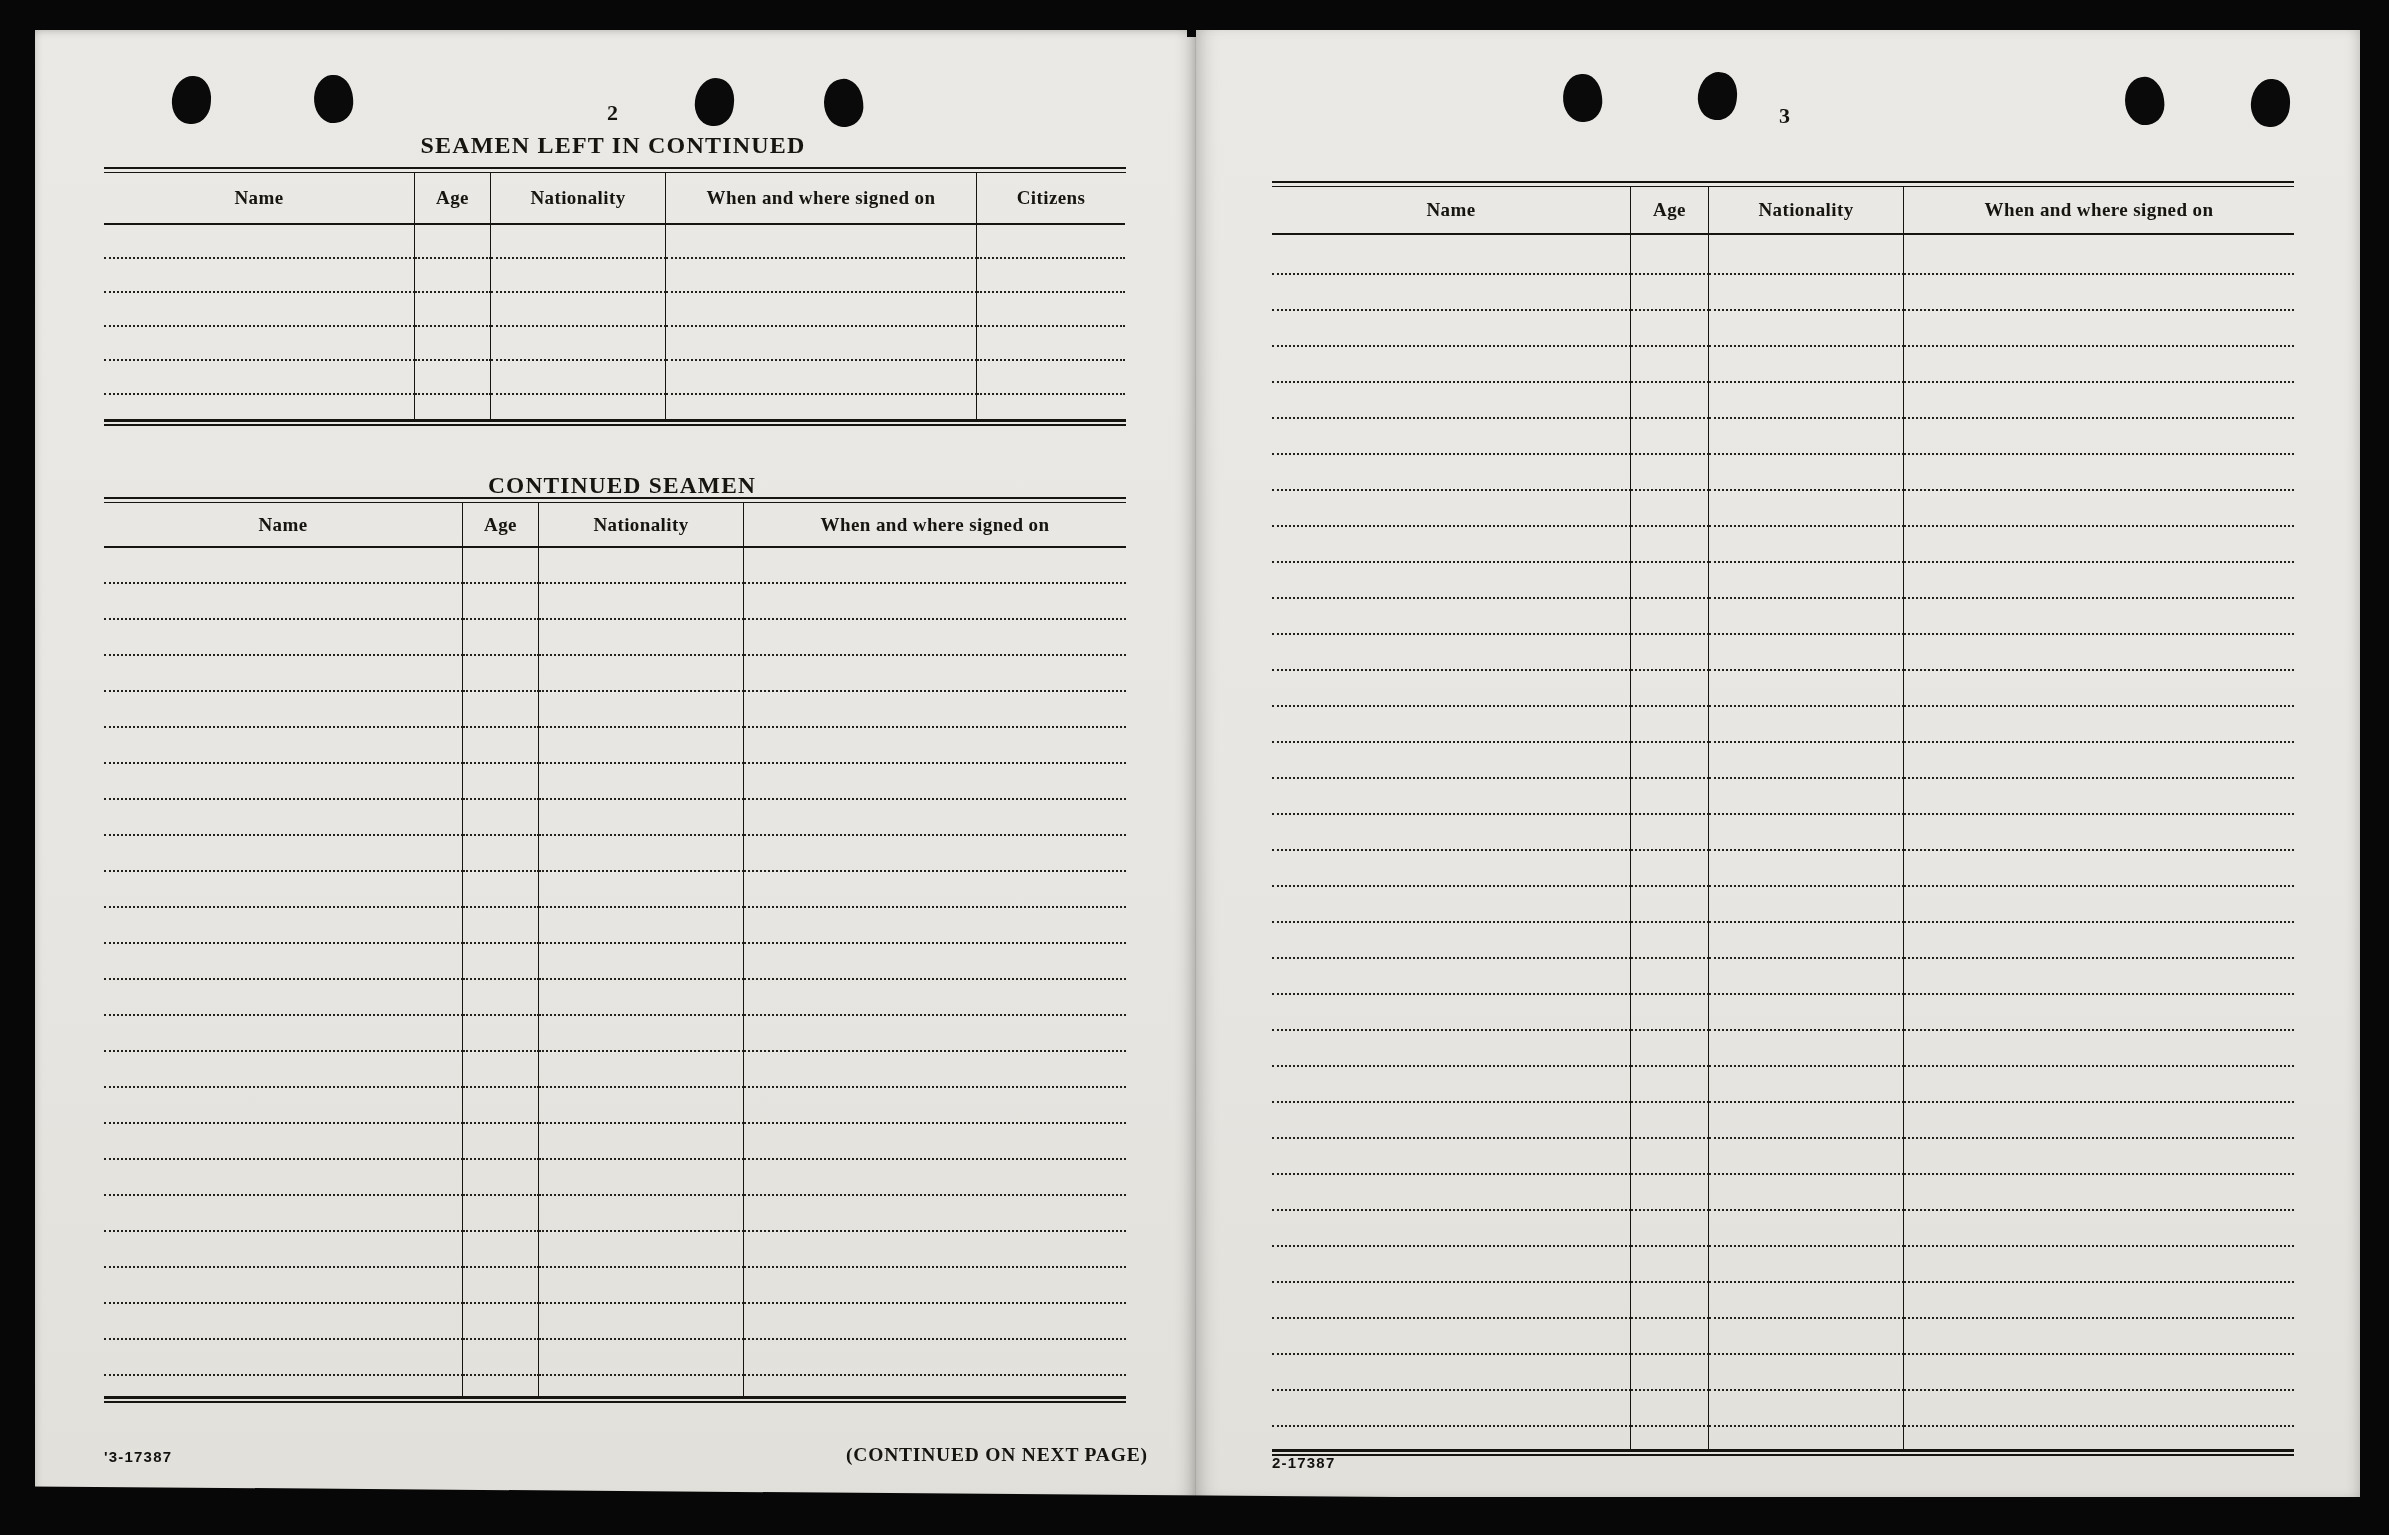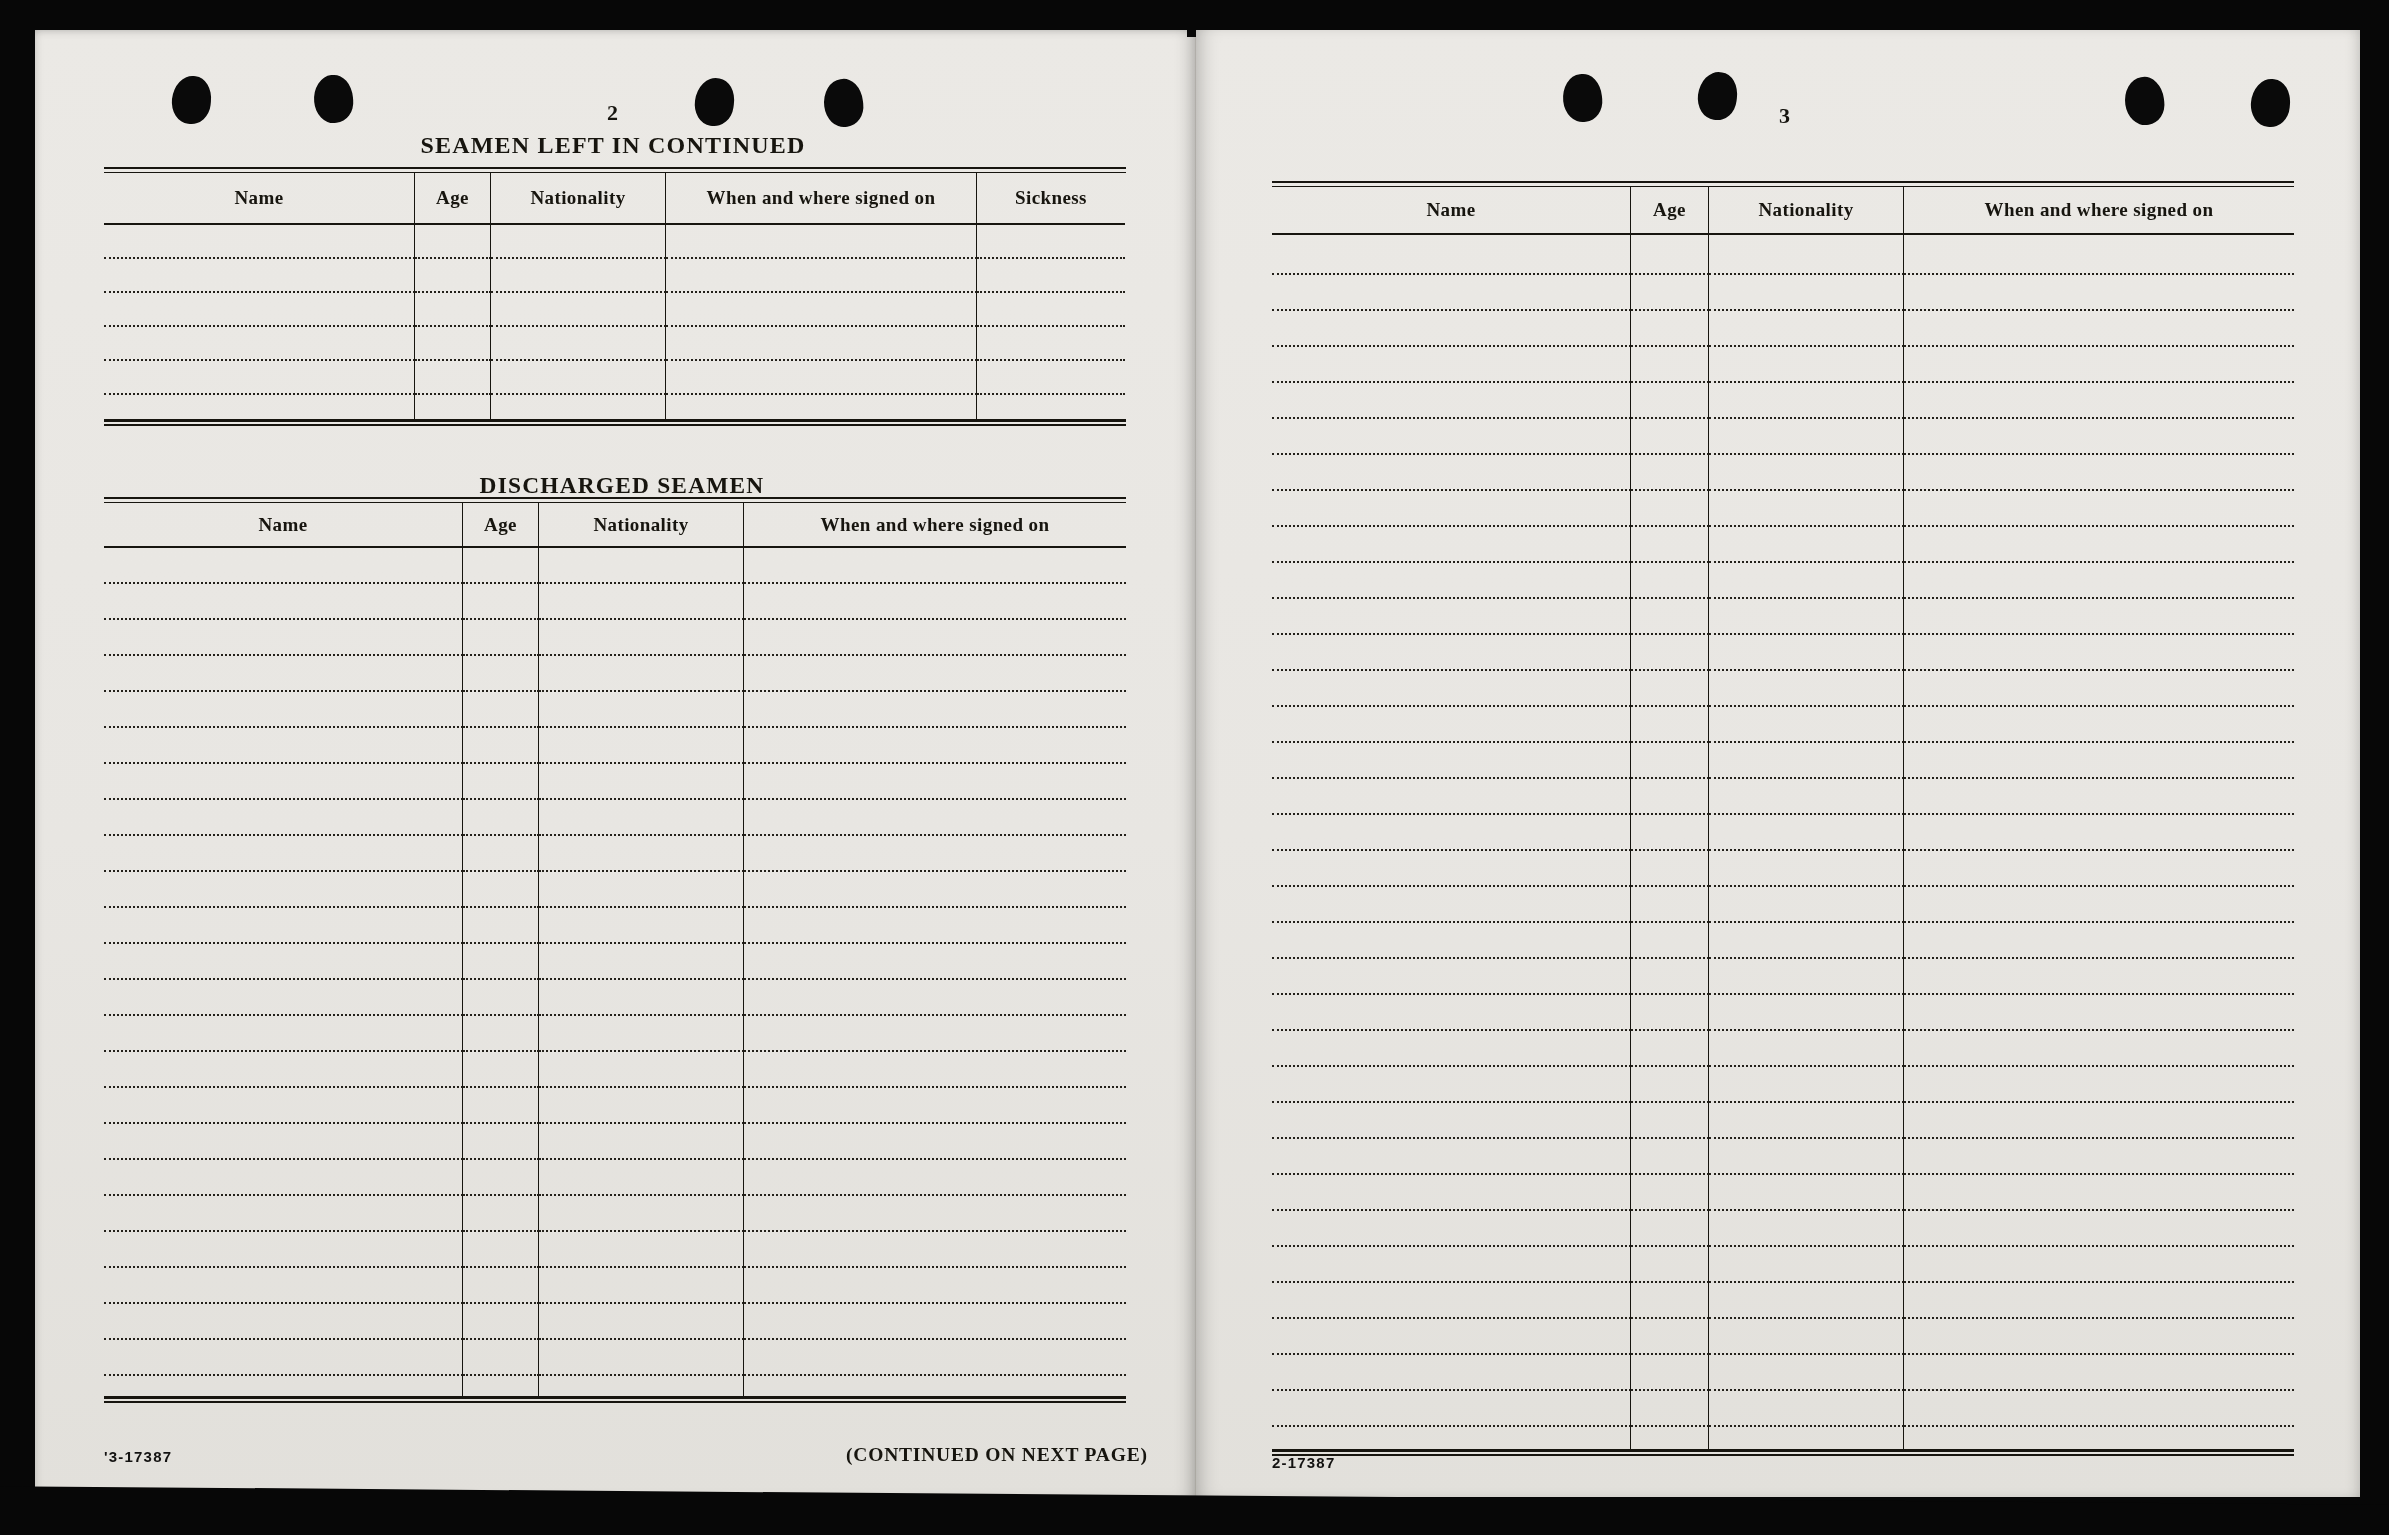--- a/index.html
+++ b/index.html
@@ -71,21 +71,21 @@
           <div class="hcell div" style="width: 76px;">
             <span>Age</span>
           </div>
           <div class="hcell div" style="width: 175px;">
             <span>Nationality</span>
           </div>
           <div class="hcell div" style="width: 311px;">
             <span>When and where signed on</span>
           </div>
           <div class="hcell" style="width: 148px;">
-            <span>Sickness</span>
+            <span>Citizens</span>
           </div>
         </div>
         <div class="trow" style="height: 34px;">
           <div class="cell div" style="width: 311px;"></div>
           <div class="cell div" style="width: 76px;"></div>
           <div class="cell div" style="width: 175px;"></div>
           <div class="cell div" style="width: 311px;"></div>
           <div class="cell" style="width: 148px;"></div>
         </div>
         <div class="trow" style="height: 34px;">
@@ -119,21 +119,21 @@
         <div class="trow filler" style="height: 23.4px;">
           <div class="cell div" style="width: 311px;"></div>
           <div class="cell div" style="width: 76px;"></div>
           <div class="cell div" style="width: 175px;"></div>
           <div class="cell div" style="width: 311px;"></div>
           <div class="cell" style="width: 148px;"></div>
         </div>
         <div class="rule2 bot"></div>
       </div>
 
-    <div class="ptitle" style="left:353px;top:442px;width:468px;font-size:23.4px;">DISCHARGED SEAMEN</div>
+    <div class="ptitle" style="left:353px;top:442px;width:468px;font-size:23.4px;">CONTINUED SEAMEN</div>
 
     <div class="tbl" style="left:69px;top:467px;width:1022px;">
         <div class="rule2 top"></div>
         <div class="thead" style="height: 45px;">
           <div class="hcell div" style="width: 359px;">
             <span>Name</span>
           </div>
           <div class="hcell div" style="width: 76px;">
             <span>Age</span>
           </div>

